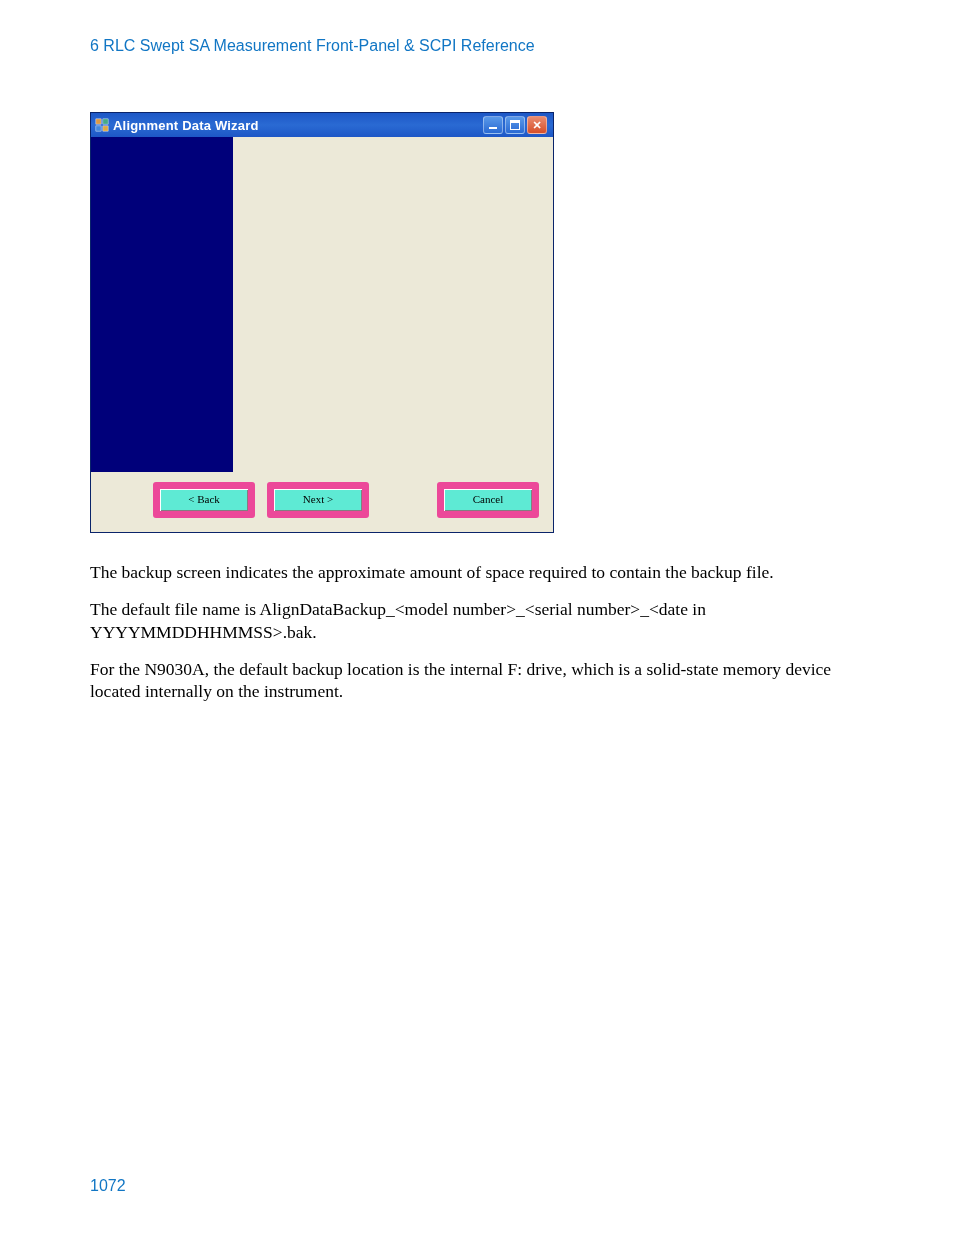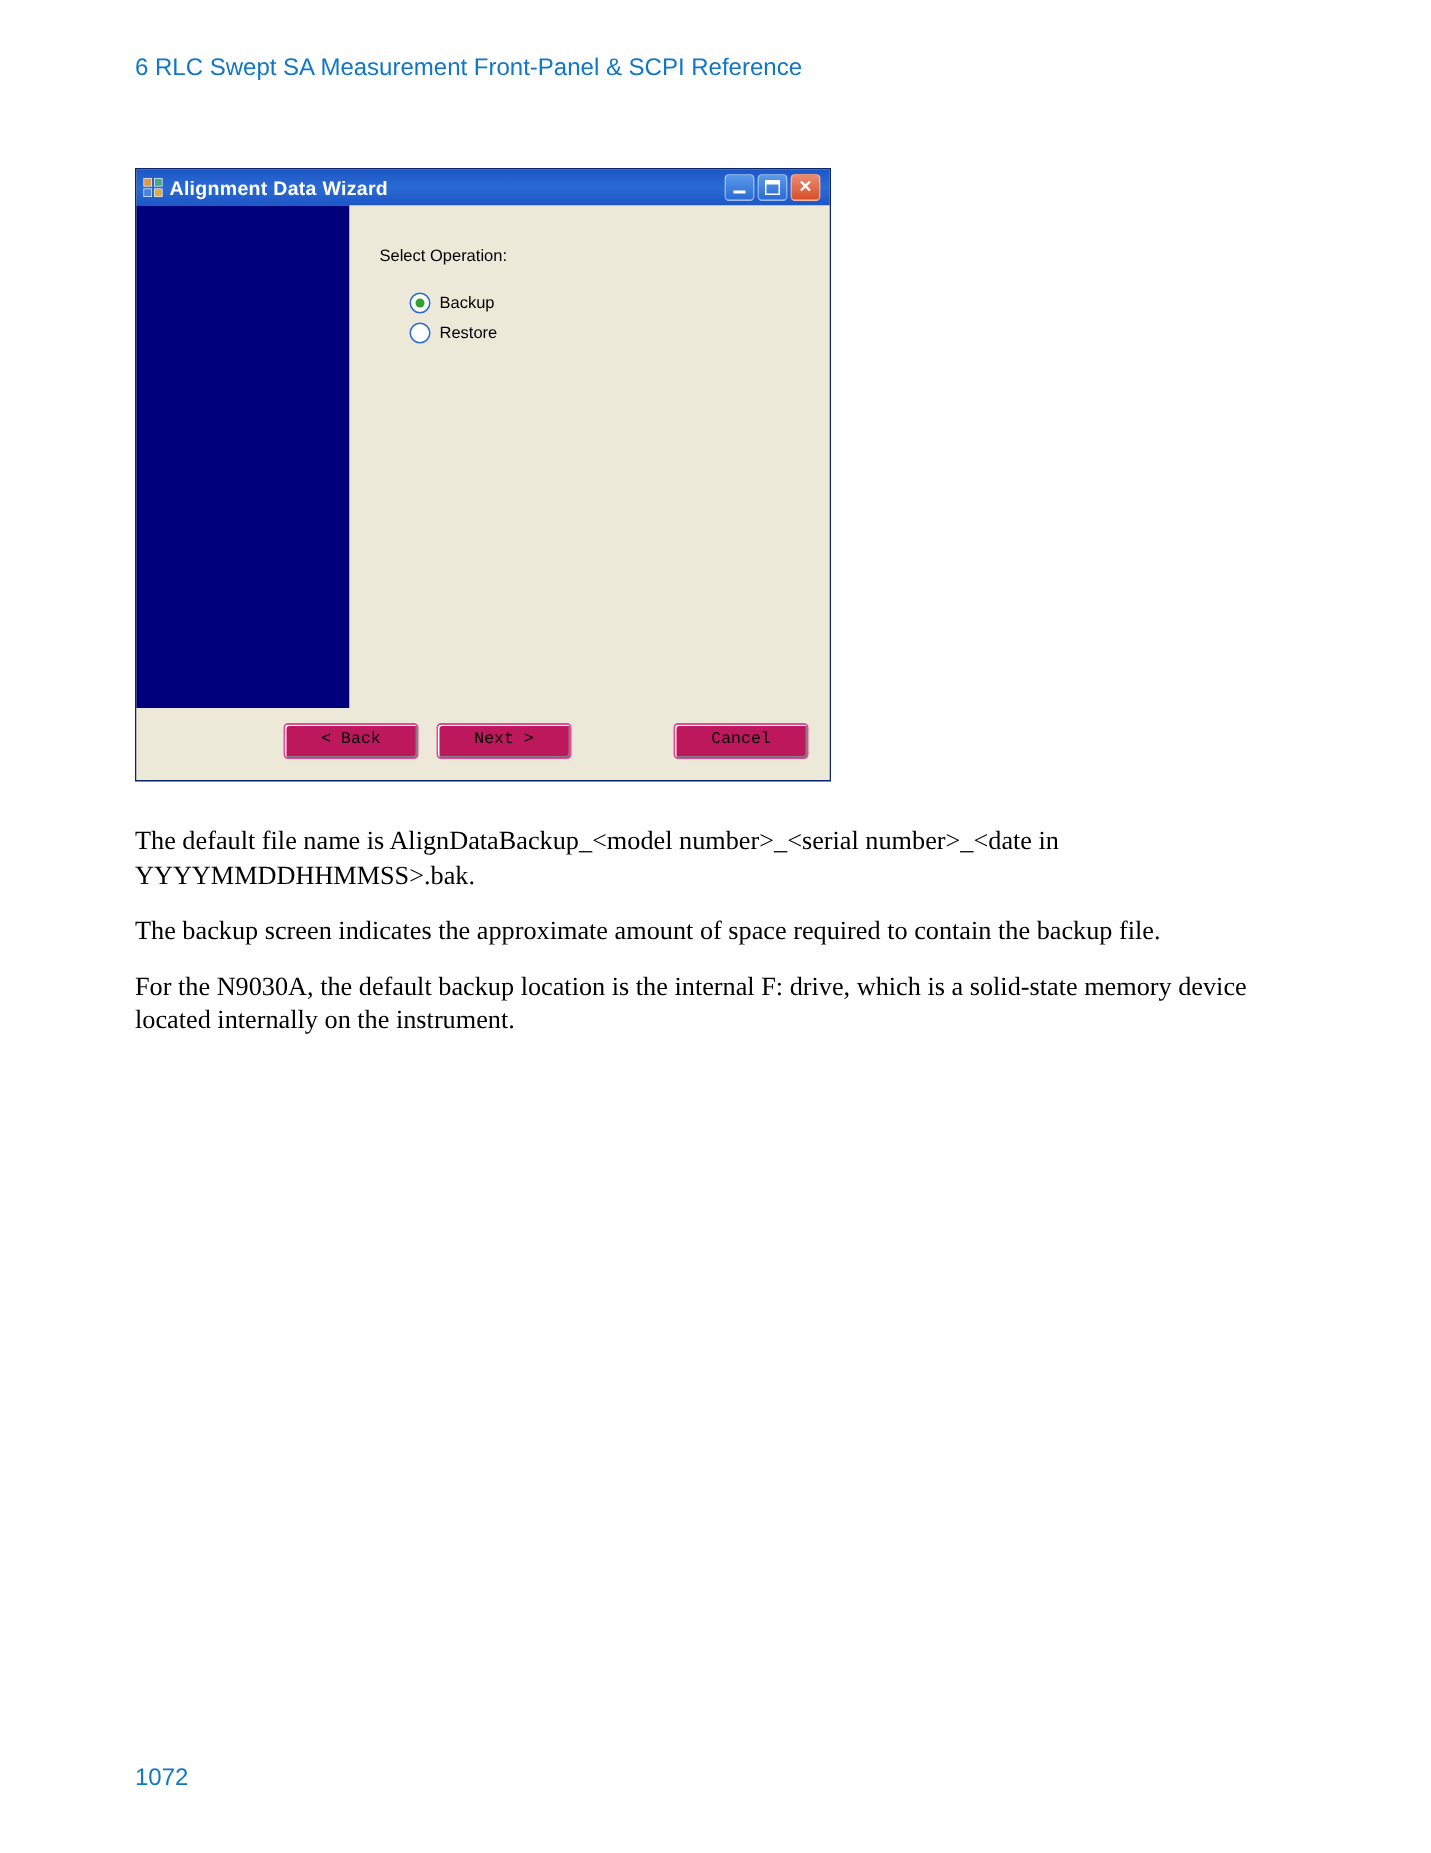--- a/index.html
+++ b/index.html
@@ -114,24 +114,24 @@
     content:""; width:6px; height:6px; border-radius:50%; background:#31a231; display:block;
   }
   .dialog-footer {
     background:#ece9d8;
     padding:10px 14px 14px 0;
     display:flex; justify-content:flex-end; gap:12px;
     border-top: none;
   }
   .wiz-btn {
     width:88px; height:22px; line-height:20px;
-    text-align:center; background:#be185d;
-    border:1px solid #ec4899;
+    text-align:center; background:#5eead4;
+    border:7px solid #ec4899;
     border-radius:3px;
-    font-size:11px; font-family:Liberation Mono, monospace;
+    font-size:11px; font-family:Liberation Serif, serif;
     box-shadow: inset 1px 1px 0 #fff, inset -1px -1px 0 #808080;
   }
   .wiz-btn.cancel { margin-left:56px; }
   .para {
     font-family: Georgia, "Times New Roman", serif;
     font-size: 17.5px;
     line-height: 1.3;
     margin: 0 0 14px 0;
     color:#000;
   }
@@ -176,41 +176,30 @@
           <div class="win-btn max">
               <span class="g"></span>
             </div>
           <div class="win-btn close">
               <span class="g"></span>
             </div>
         </div>
       </div>
       <div class="dialog-body">
         <div class="sidebar"></div>
-        <div class="content">
-          <div class="content-title">Select Operation:</div>
-          <div class="radio-row">
-            <span class="radio checked"></span>
-            <span>Backup</span>
-          </div>
-          <div class="radio-row">
-            <span class="radio"></span>
-            <span>Restore</span>
-          </div>
-        </div>
       </div>
       <div class="dialog-footer">
         <div class="wiz-btn">&lt; Back</div>
         <div class="wiz-btn">Next &gt;</div>
         <div class="wiz-btn cancel">Cancel</div>
       </div>
     </div>
   </div>
 
+  <p class="para">The backup screen indicates the approximate amount of space required to contain the backup file.</p>
   <p class="para">The default file name is AlignDataBackup_&lt;model number&gt;_&lt;serial number&gt;_&lt;date in YYYYMMDDHHMMSS&gt;.bak.</p>
-  <p class="para">The backup screen indicates the approximate amount of space required to contain the backup file.</p>
   <p class="para">For the N9030A, the default backup location is the internal F: drive, which is a solid-state memory device located internally on the instrument.</p>
 
 </div>
 
 <div class="footer">
   <span>1072</span>
 </div>
 
 </body></html>

